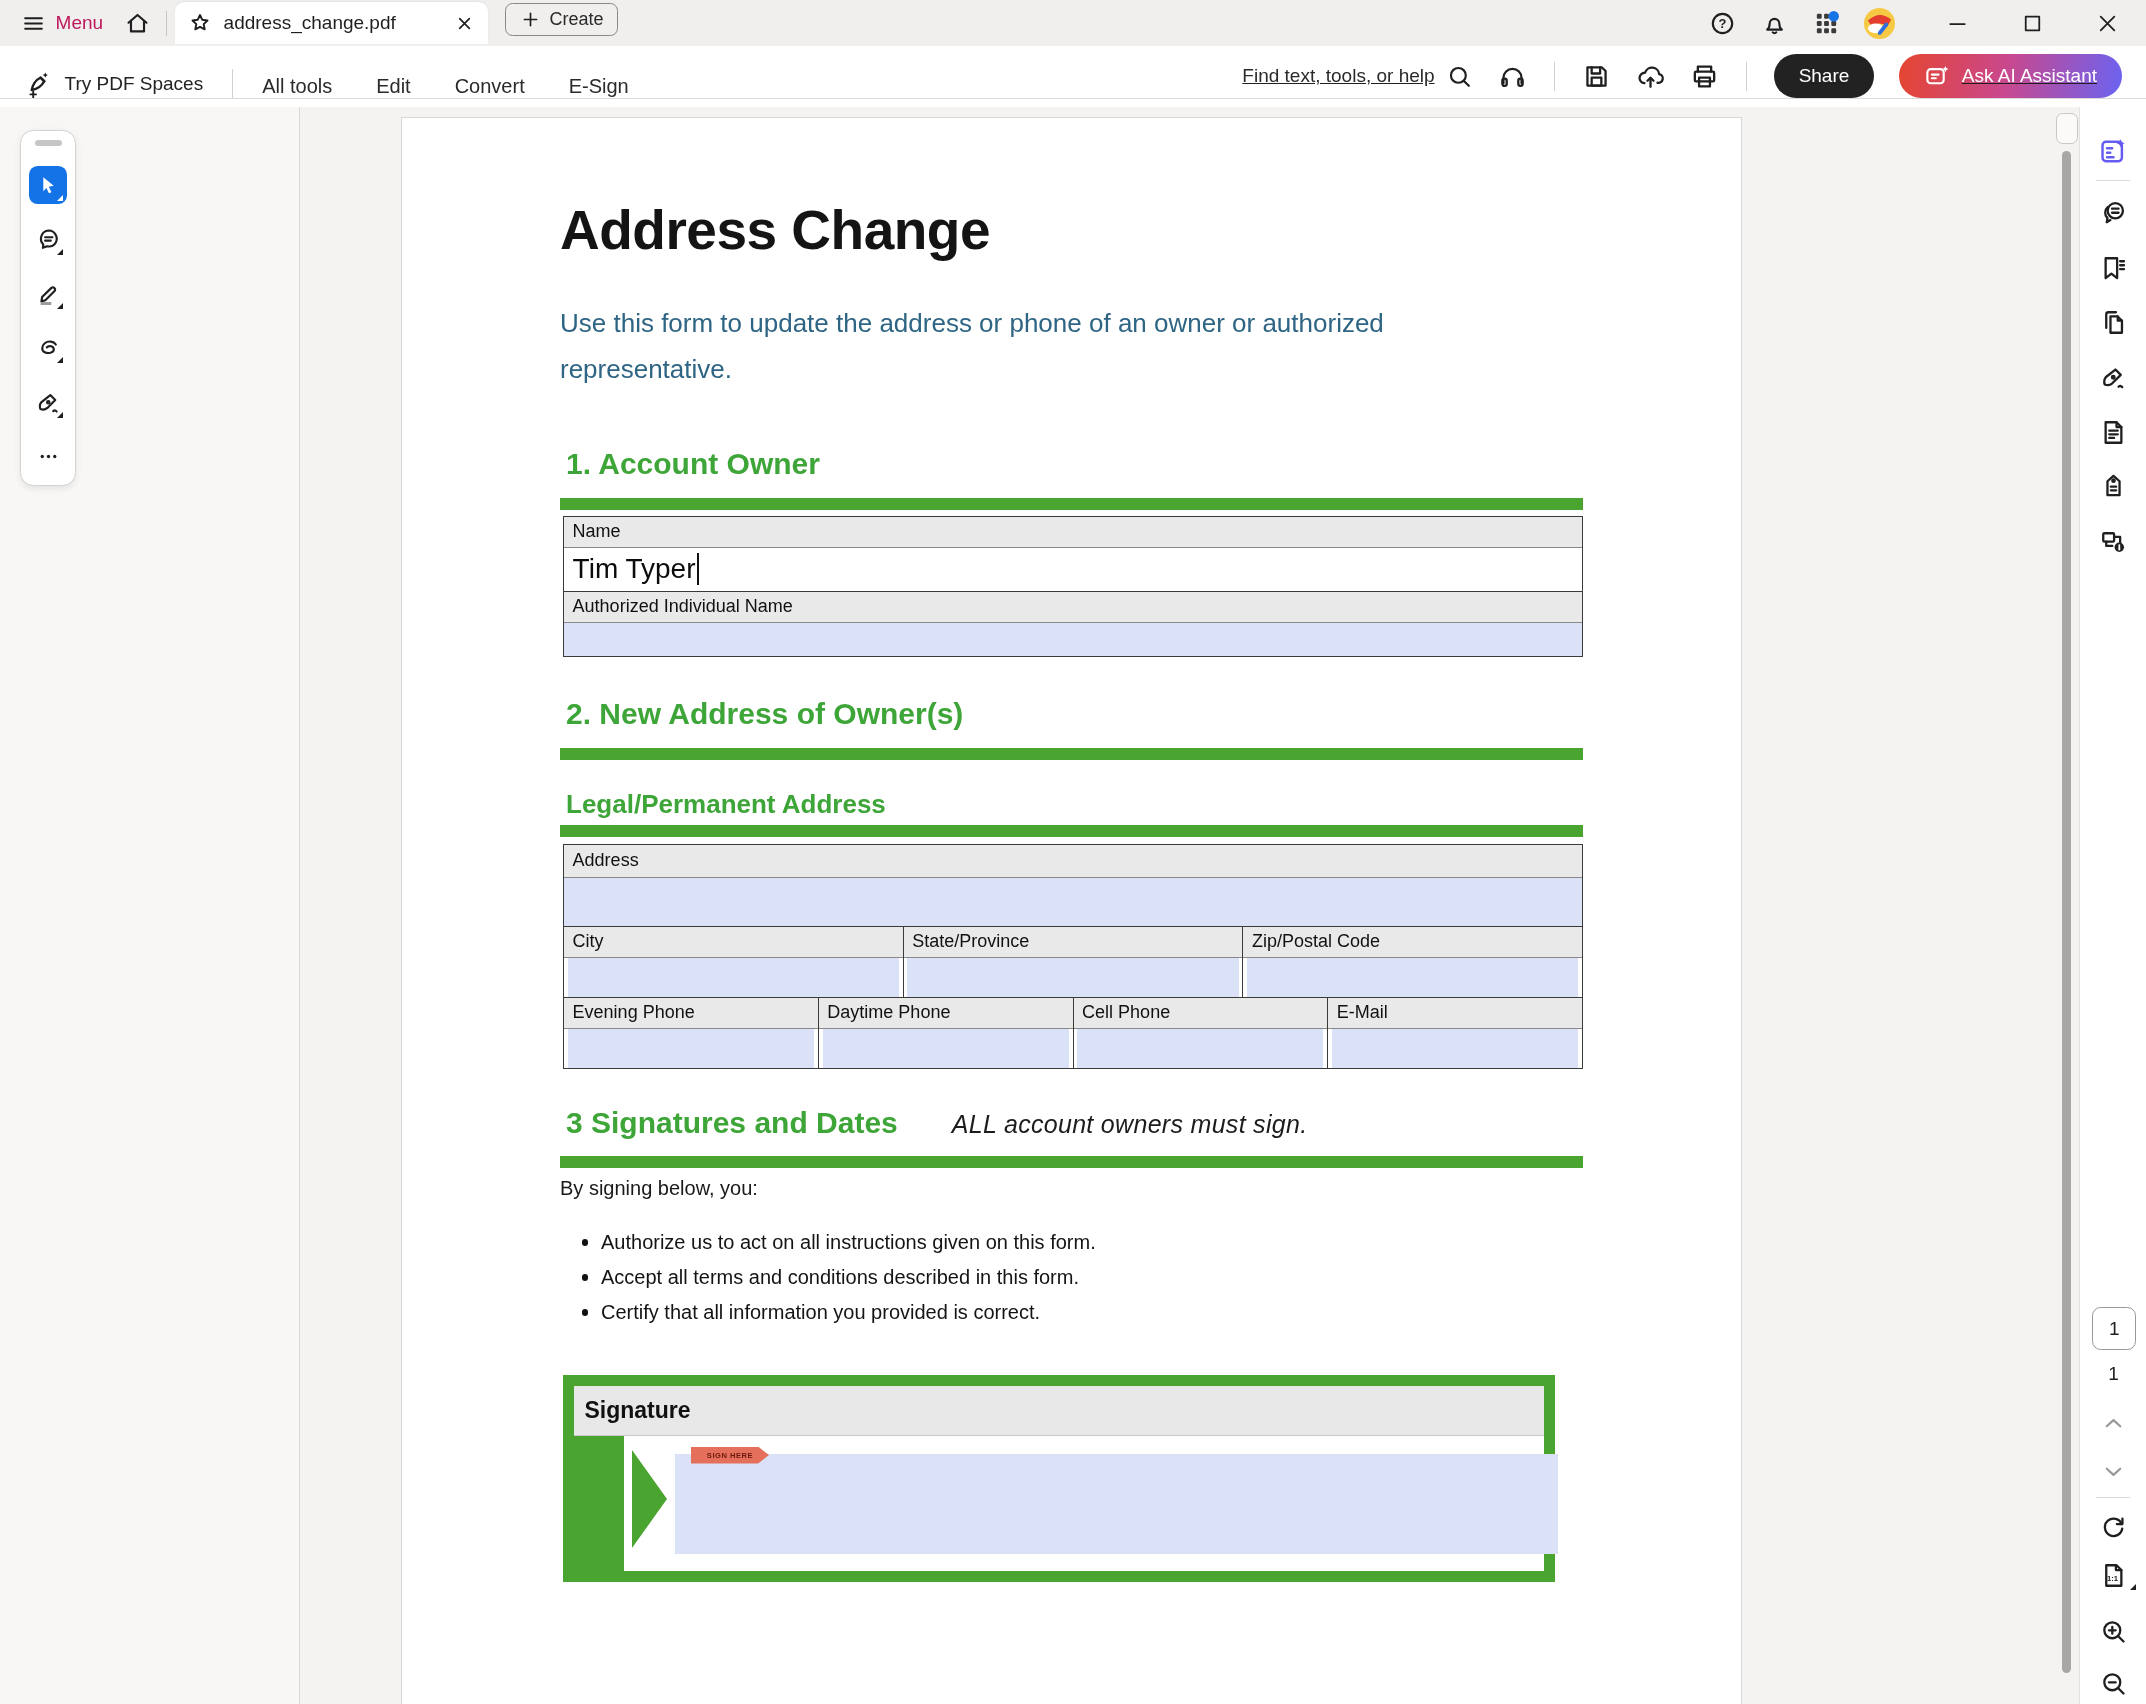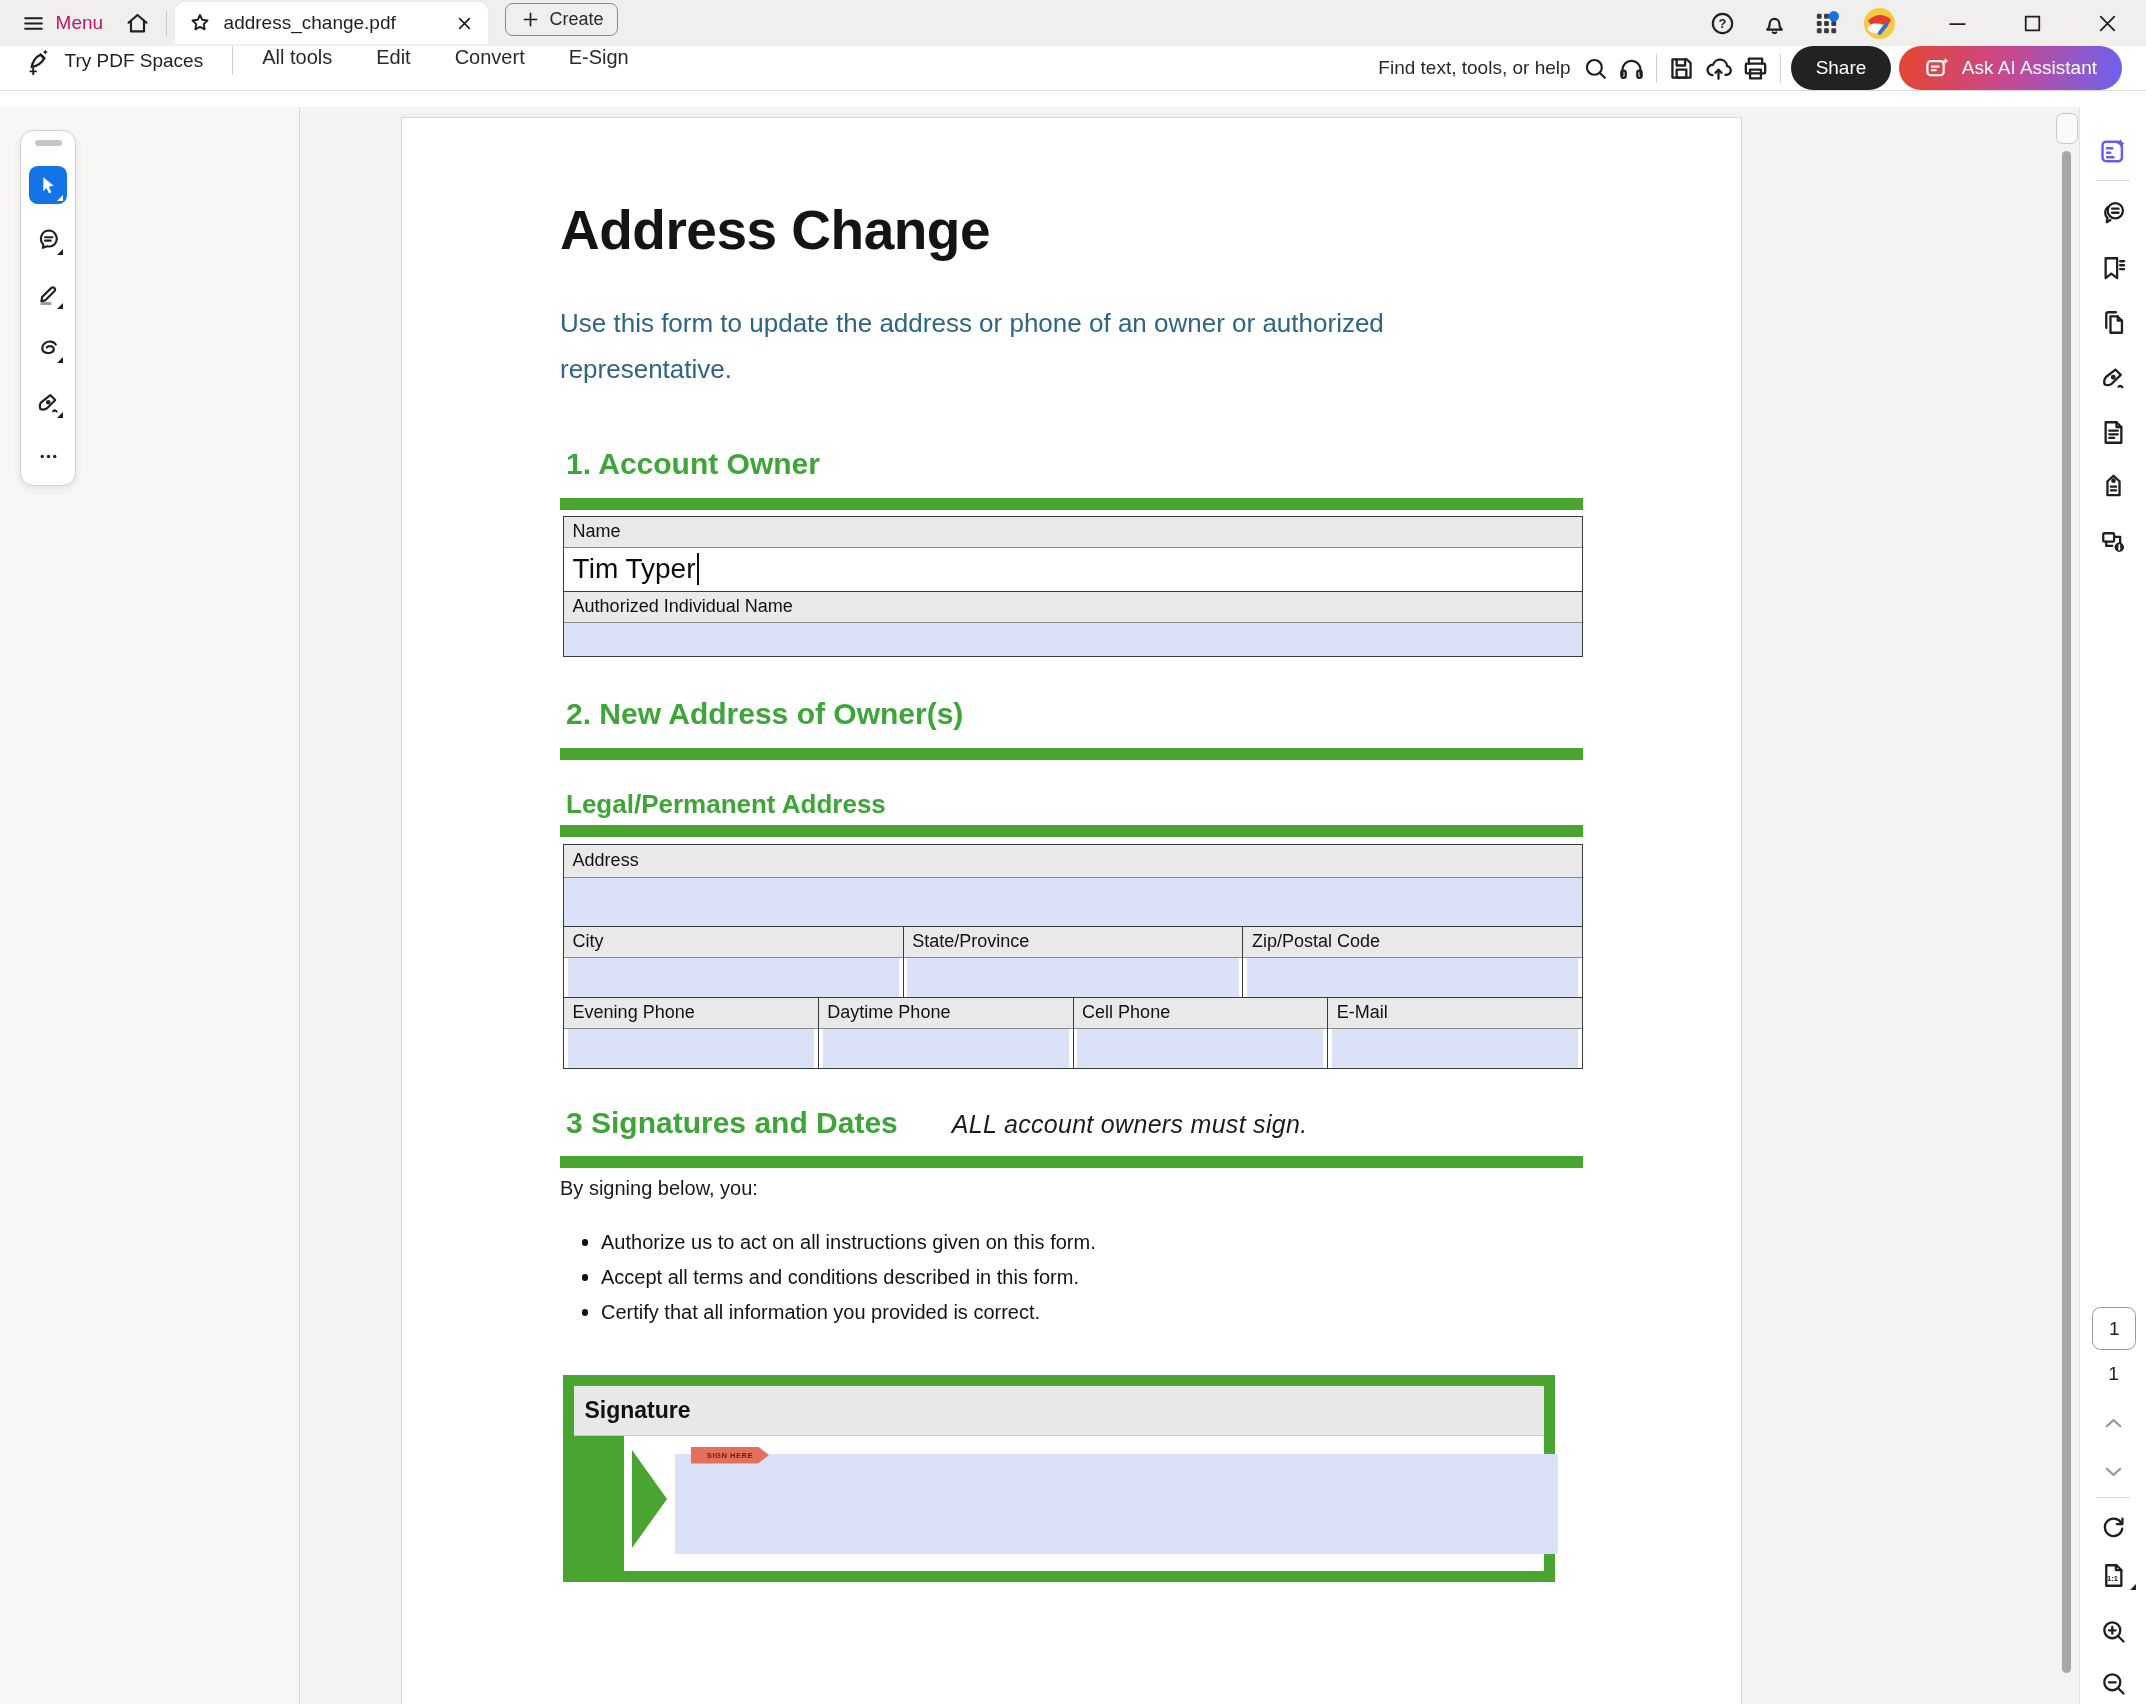--- a/index.html
+++ b/index.html
@@ -13,26 +13,26 @@
   .home-btn{width:42px;height:46px;display:flex;align-items:center;justify-content:center;cursor:pointer;}
   .tb-divider{width:1px;height:25px;background:#c9c7c5;margin:10.5px 7.6px;}
   .tab{height:42px;width:287px;background:#fff;border-radius:9.6px 9.6px 0 0;display:flex;align-items:center;gap:11.5px;padding:0 13.4px;box-shadow:0 -1px 1.9px rgba(0,0,0,.05);}
   .tab-title{flex:1;font-size:19px;color:#1f1f1f;white-space:nowrap;overflow:hidden;}
   .create-btn{margin-left:17px;margin-bottom:6.7px;height:32.5px;display:flex;align-items:center;gap:8.6px;border:1.9px solid #8a8886;border-radius:7.6px;background:transparent;padding:0 13.4px;font-size:18px;color:#2a2a2a;font-family:inherit;cursor:pointer;}
   .tb-right{margin-left:auto;display:flex;align-items:center;height:46px;gap:23px;padding-right:25px;}
   .tb-ic{width:29px;height:29px;display:flex;align-items:center;justify-content:center;cursor:pointer;position:relative;}
   .avatar{width:31px;height:31px;border-radius:50%;background:#f6c944;overflow:hidden;position:relative;}
   .win-group{display:flex;align-items:center;gap:46px;margin-left:25px;}
   
-  .toolbar{position:absolute;top:46px;left:0;right:0;height:45px;background:#fff;border-bottom:1px solid #dddbd9;display:flex;align-items:flex-start;padding:0 25px;box-sizing:border-box;}
+  .toolbar{position:absolute;top:46px;left:0;right:0;height:53px;background:#fff;border-bottom:1px solid #dddbd9;display:flex;align-items:flex-end;padding:0 25px;box-sizing:border-box;}
   .spaces-btn{display:flex;align-items:center;gap:10.5px;font-size:19px;color:#222;cursor:pointer;}
   .v-div{width:1px;height:29px;background:#d2d0ce;margin:0 29px;}
   .nav-items{display:flex;align-items:center;gap:44px;font-size:20px;color:#2a2a2a;}
   .nav-items div{cursor:pointer;}
-  .tbar-right{margin-left:auto;display:flex;align-items:center;gap:8px;}
+  .tbar-right{margin-left:auto;display:flex;align-items:center;gap:25px;text-decoration:underline;}
   .find-box{display:flex;align-items:center;gap:11.5px;font-size:19px;color:#2a2a2a;cursor:text;}
   .pill{height:44px;border-radius:23px;display:flex;align-items:center;gap:10.5px;padding:0 25px;font-size:19px;color:#fff;border:none;font-family:inherit;cursor:pointer;}
   .pill.share{background:#222;}
   .pill.askai{background:linear-gradient(100deg,#e5452f 0%,#c9488e 48%,#6a63f1 100%);}
   
   .workspace{position:absolute;top:107px;left:0;right:0;bottom:0;background:#f4f3f1;}
   .left-rail{position:absolute;left:0;top:0;bottom:0;width:299px;background:#f8f7f5;border-right:1px solid #dad8d6;}
   .palette{position:absolute;left:20px;top:23px;width:54px;background:#fff;border:1px solid #d4d2d0;border-radius:13.4px;box-shadow:0 2.9px 7.6px rgba(0,0,0,.08);display:flex;flex-direction:column;align-items:center;padding:8.6px 0 9.6px;}
   .handle{width:27px;height:6.7px;border-radius:3.8px;background:#c8c6c4;margin-bottom:3.8px;}
   .pbtn{position:relative;width:38px;height:38px;border-radius:8.6px;display:flex;align-items:center;justify-content:center;margin-top:16.3px;cursor:pointer;}

